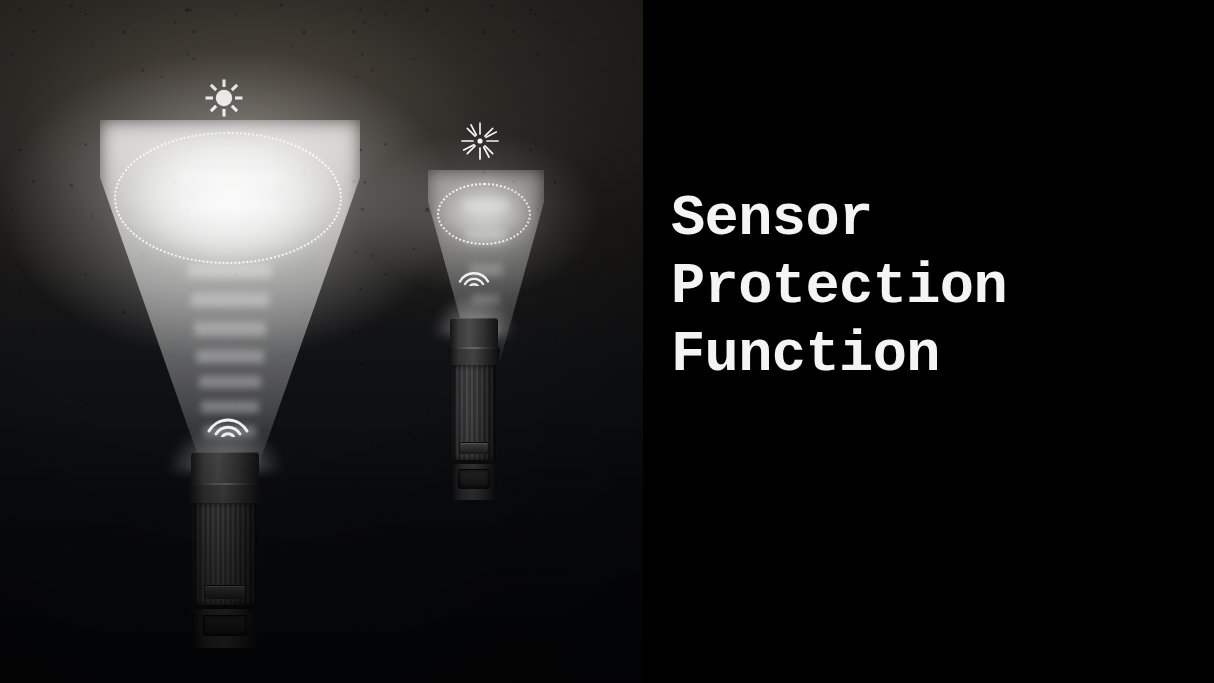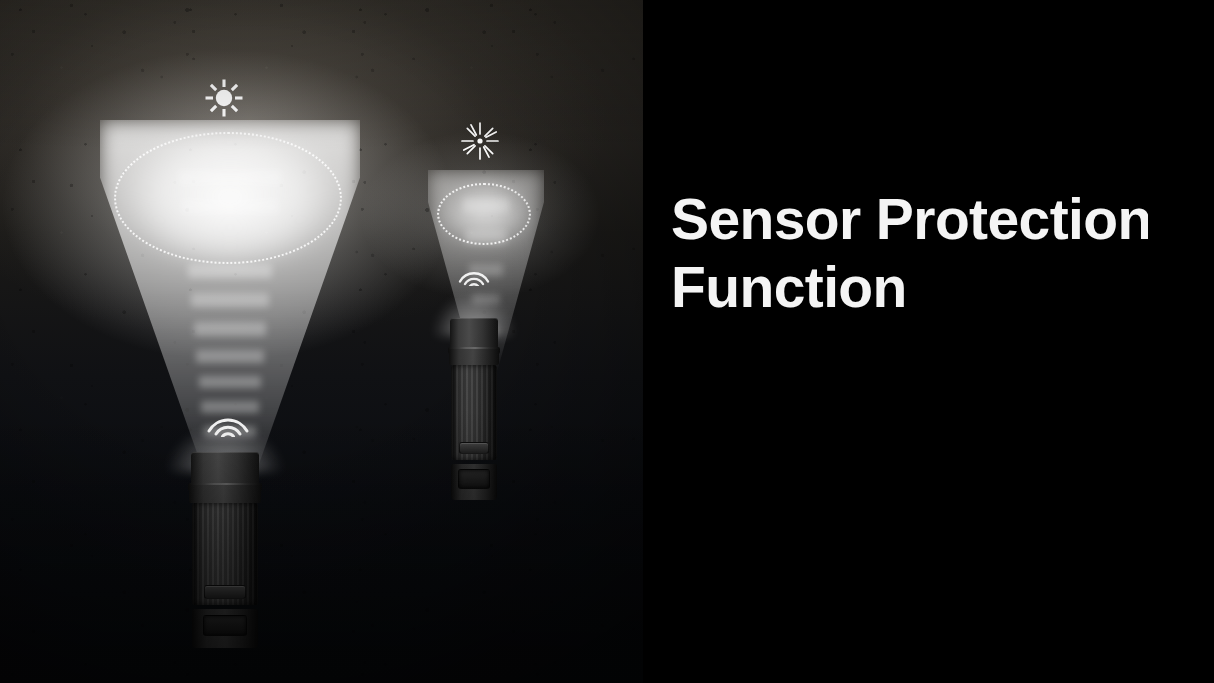--- a/index.html
+++ b/index.html
@@ -7,20 +7,21 @@
     width:1214px; height:683px;
     background:#000;
     font-family:"Liberation Sans", sans-serif;
     overflow:hidden;
   }
   #stage {
     position:relative;
     width:1148px; height:683px;
     background:#000;
     overflow:hidden;
+    font-family:Liberation Mono, monospace;
   }
 
   
   #photo-panel {
     position:absolute; left:0; top:0;
     width:643px; height:683px;
     overflow:hidden;
     background:#0d0f12;
   }
 

